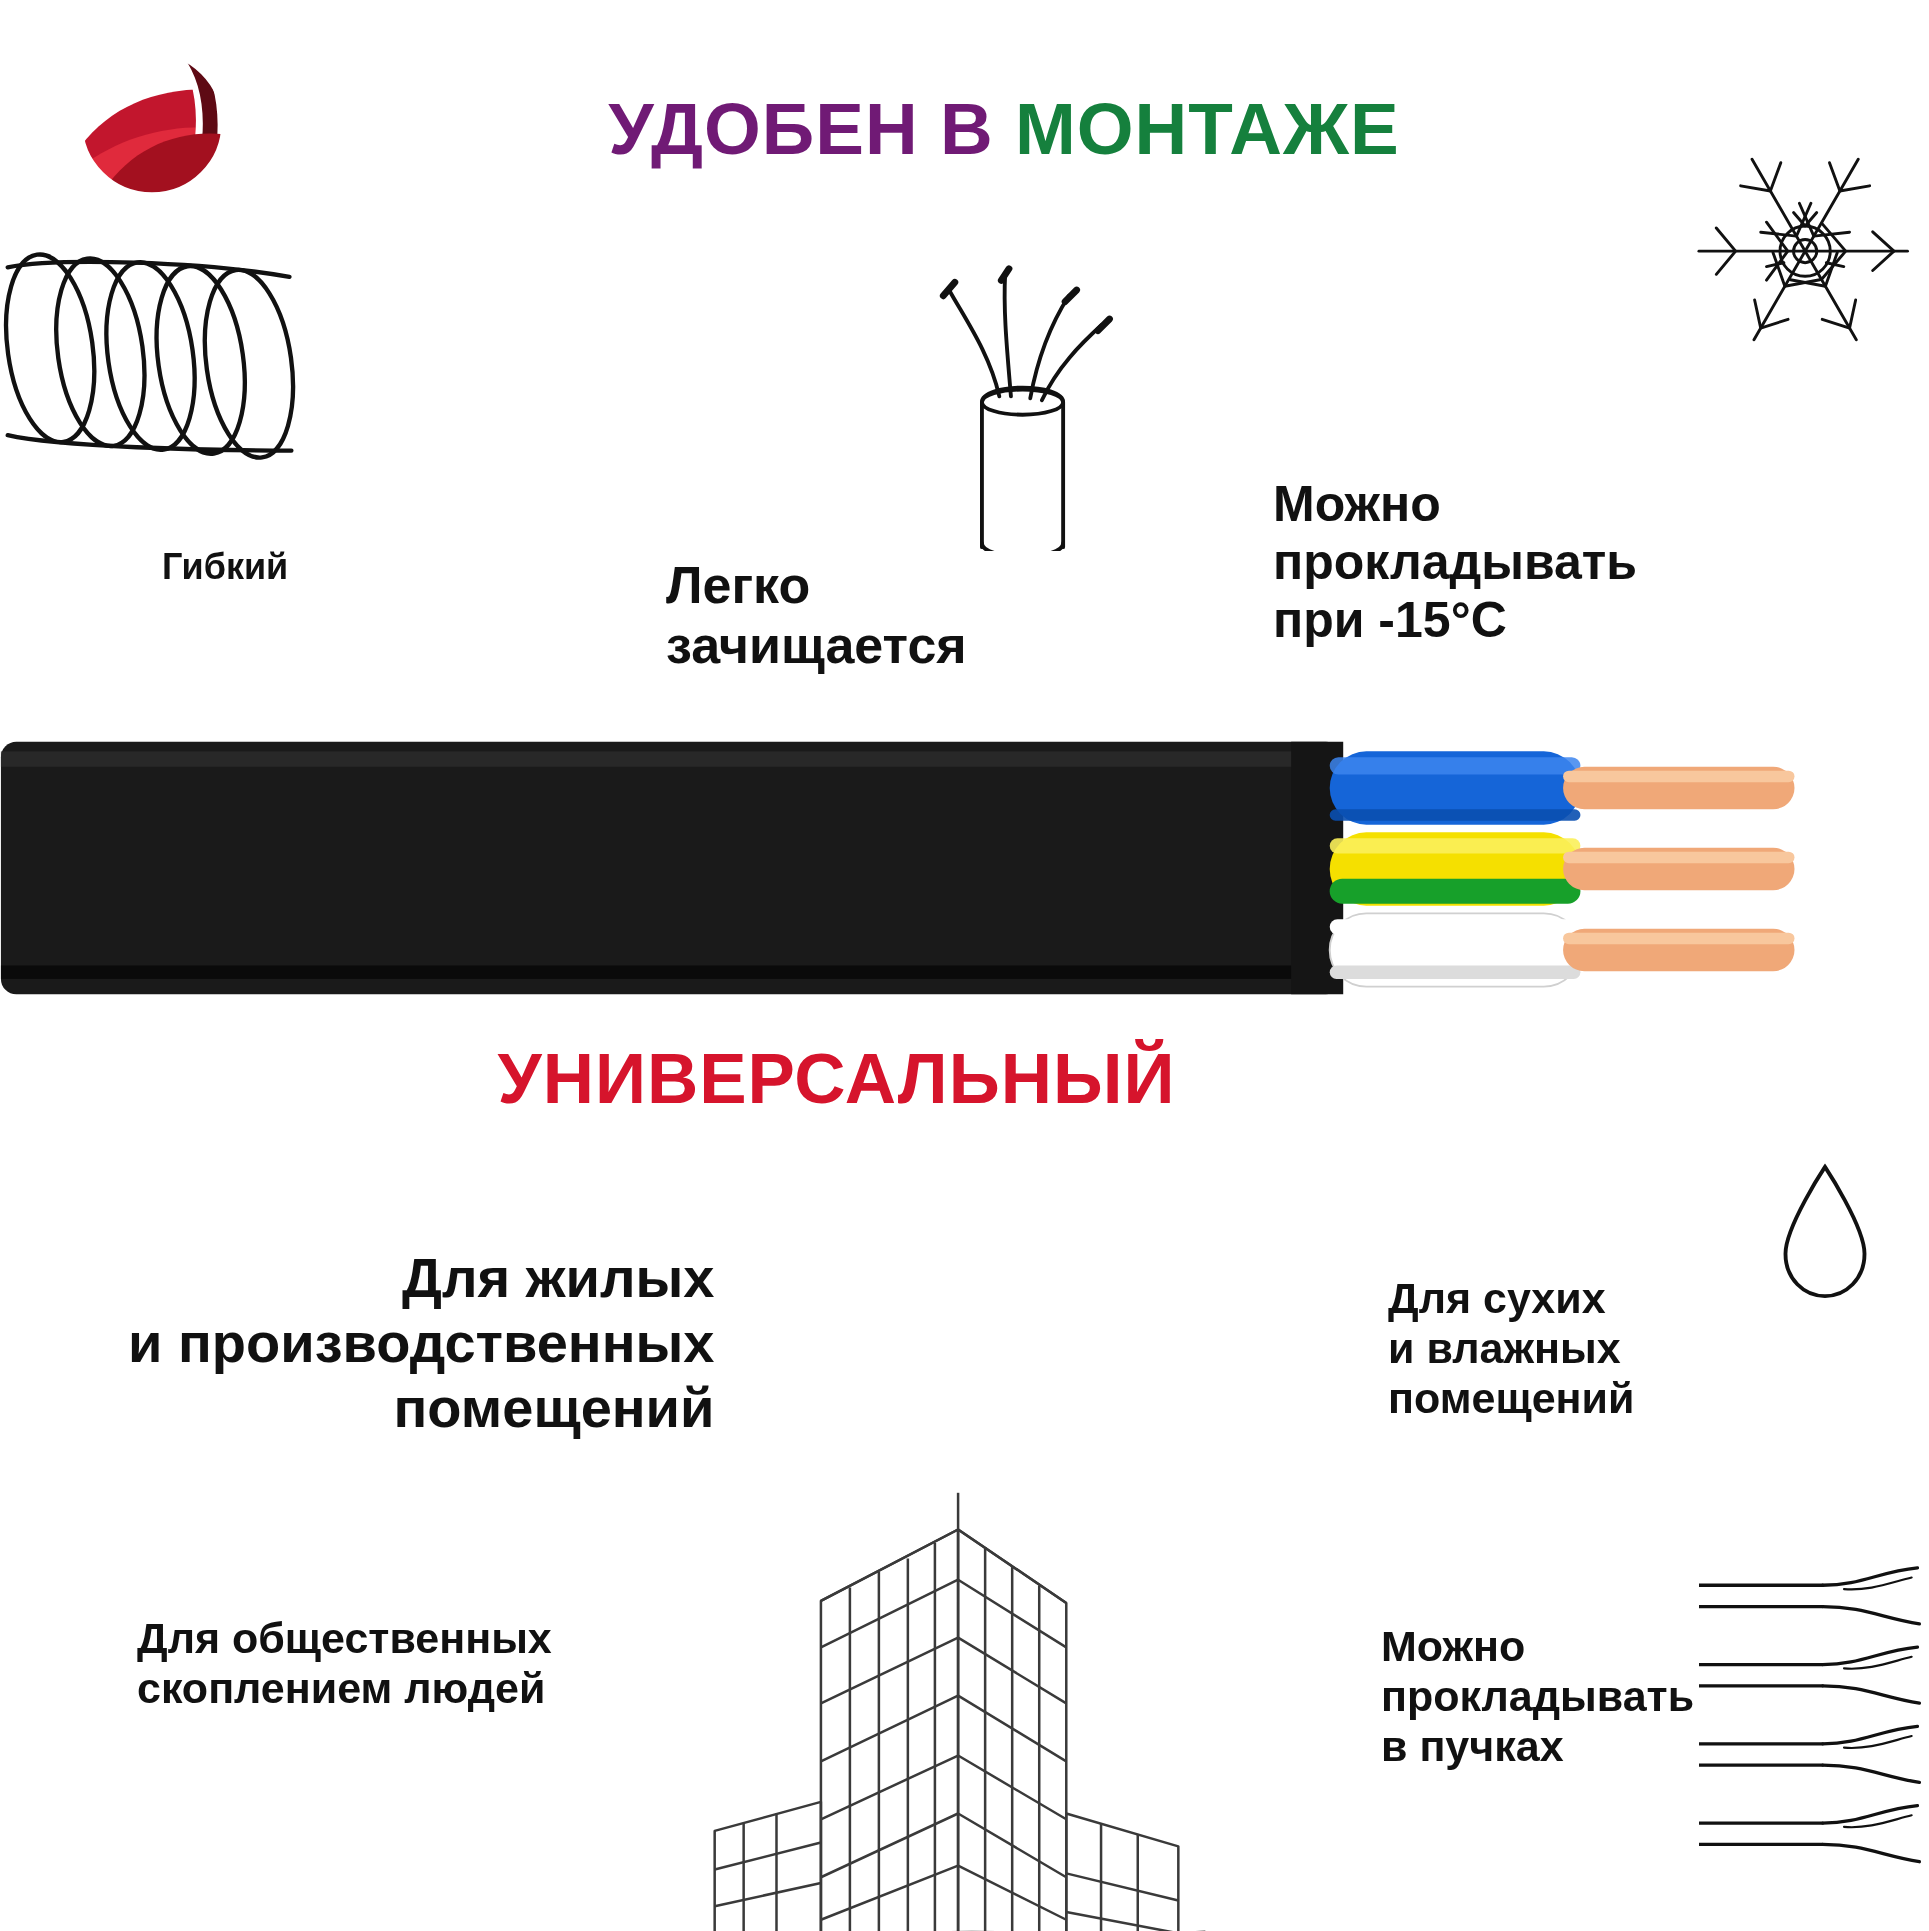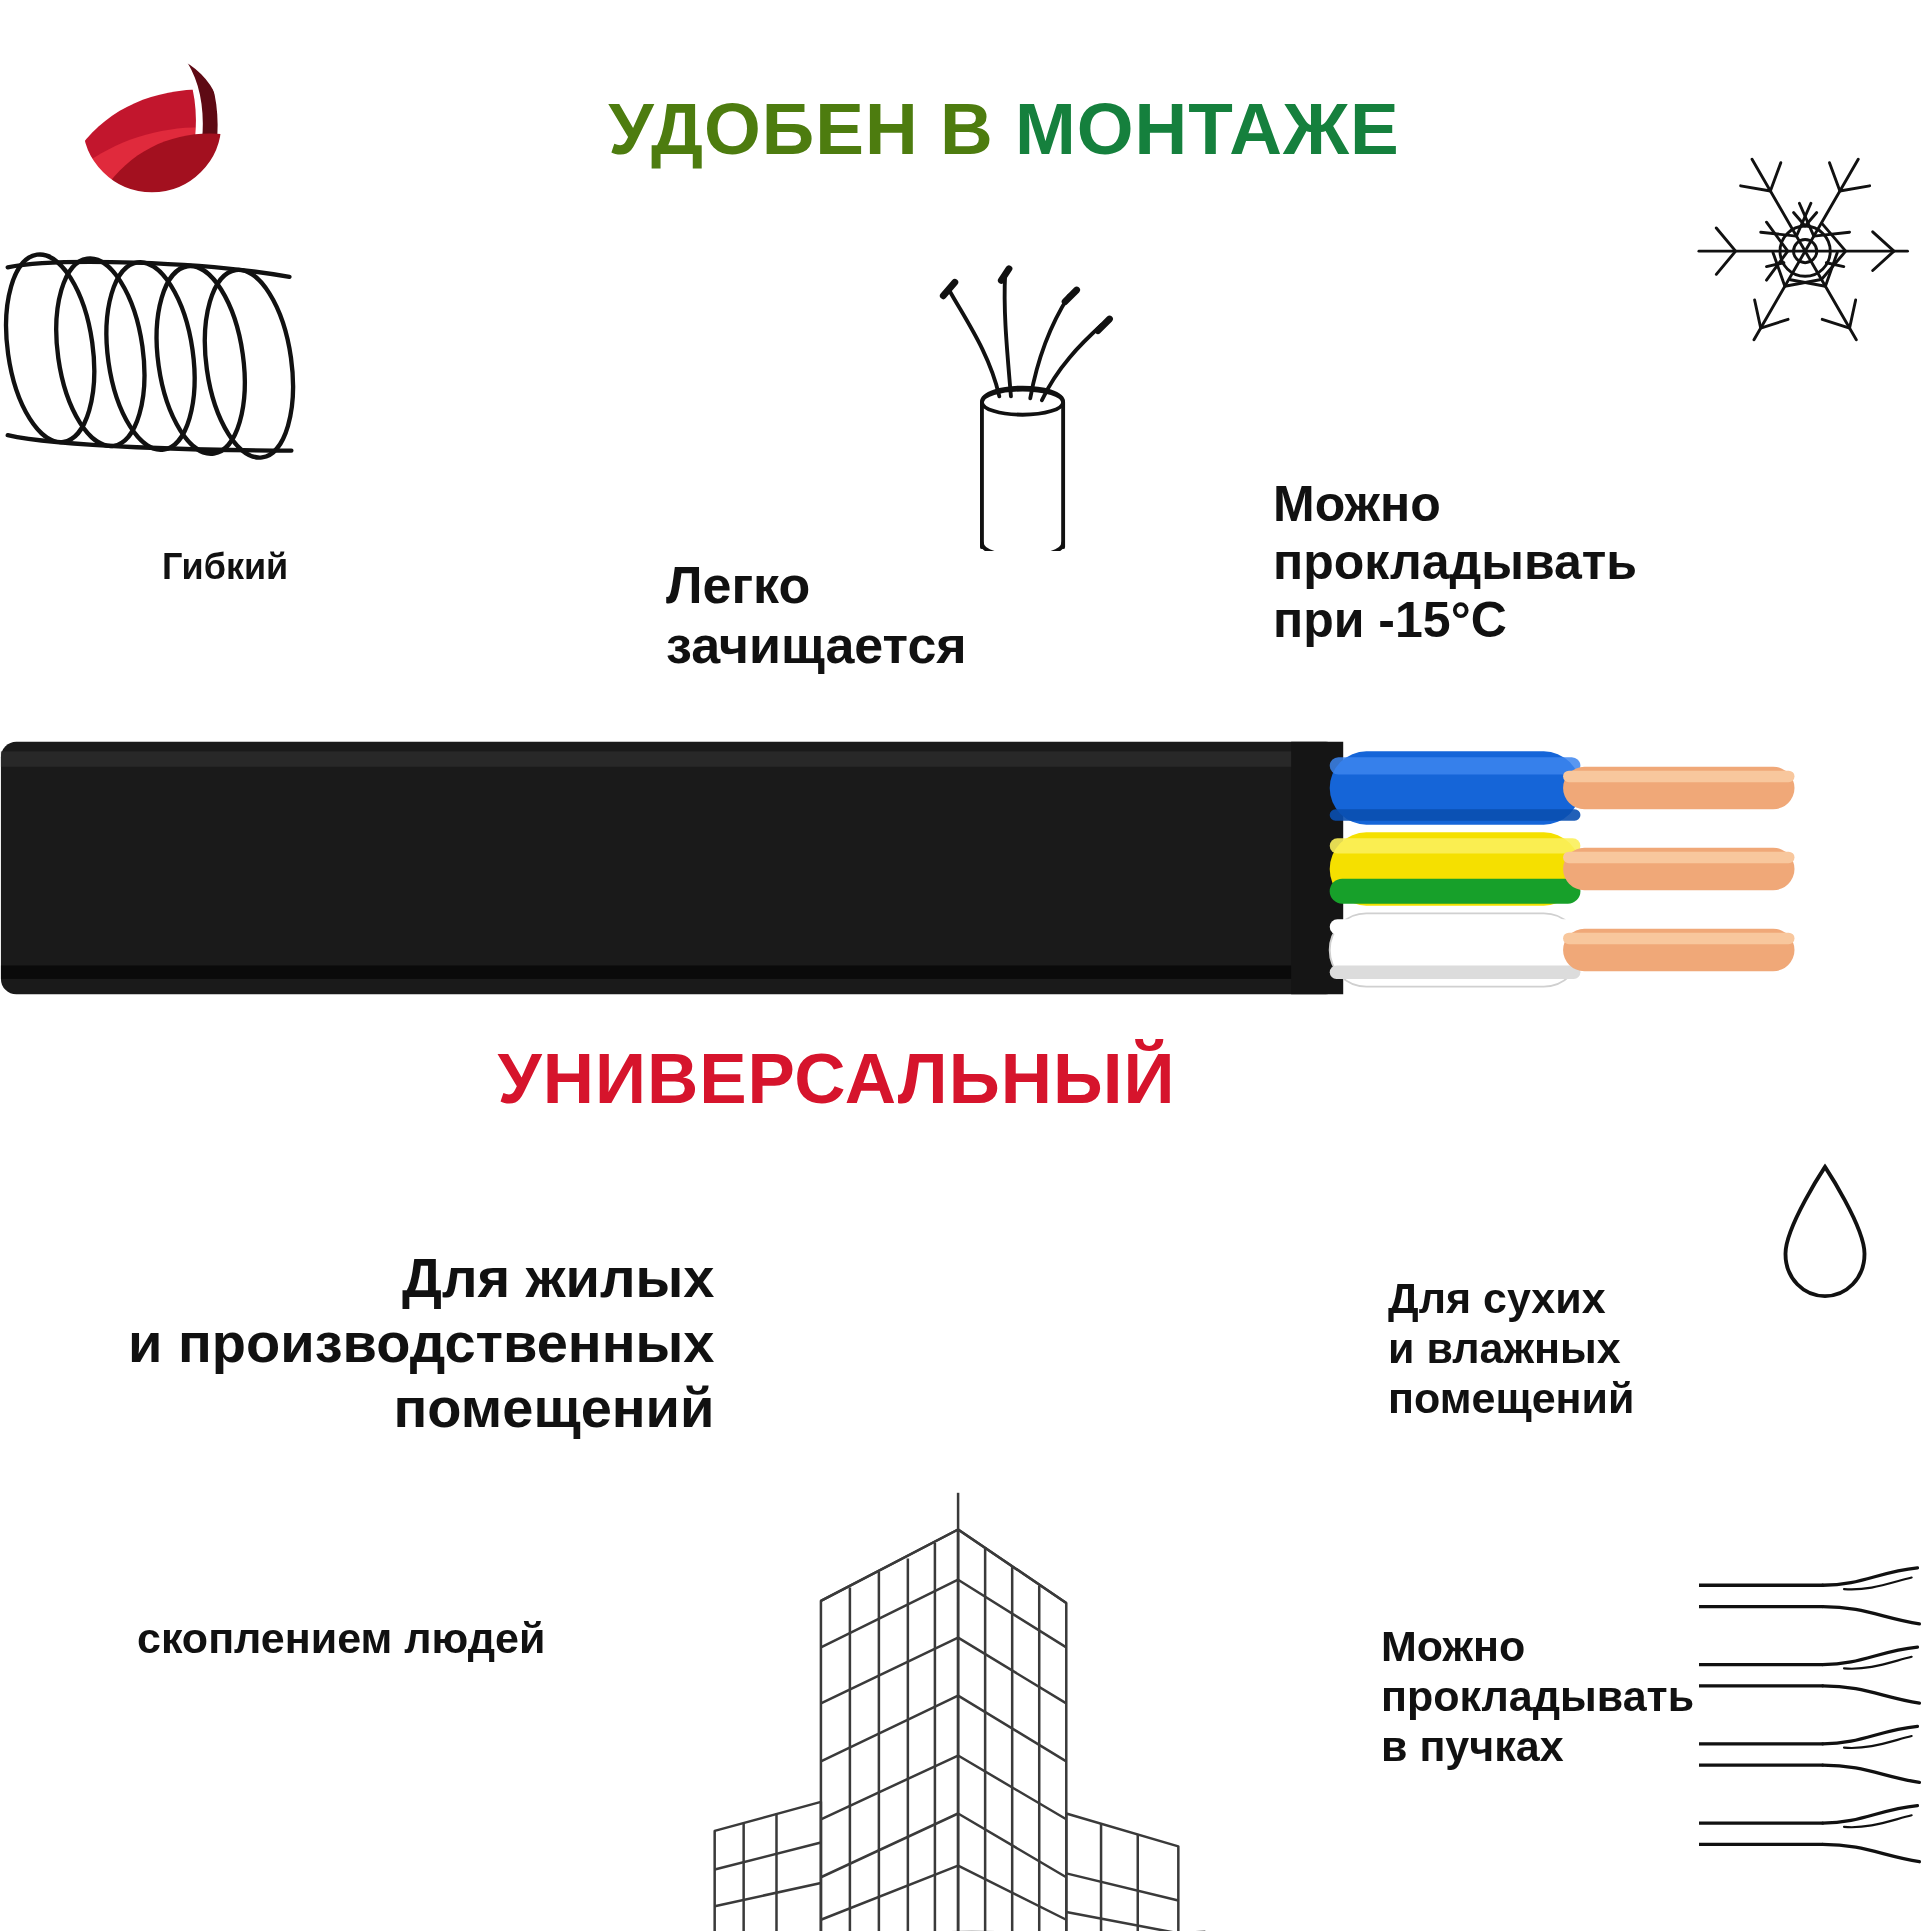--- a/index.html
+++ b/index.html
@@ -30,21 +30,21 @@
     position: absolute;
     left: 386px;
     top: 87px;
     width: 1236px;
     text-align: center;
     font-size: 73px;
     font-weight: bold;
     letter-spacing: 1px;
     white-space: nowrap;
   }
-  .heading-top .dark { color: #4d7c0f; }
+  .heading-top .dark { color: #701a75; }
   .heading-top .red  { color: #15803d; }
 
   .heading-universal {
     position: absolute;
     left: 0;
     top: 1038px;
     width: 1673px;
     text-align: center;
     font-size: 71px;
     font-weight: bold;
@@ -303,20 +303,21 @@
   </svg>
 </div>
 
 <div class="label lbl-resid">
   <div>Для жилых</div>
   <div>и производственных</div>
   <div>помещений</div>
 </div>
 
 <div class="label lbl-public">
+  <div>Для общественных</div>
   <div>скоплением людей</div>
 </div>
 
 <div class="label lbl-dry">
   <div>Для сухих</div>
   <div>и влажных</div>
   <div>помещений</div>
 </div>
 
 <div class="label lbl-bundle">

